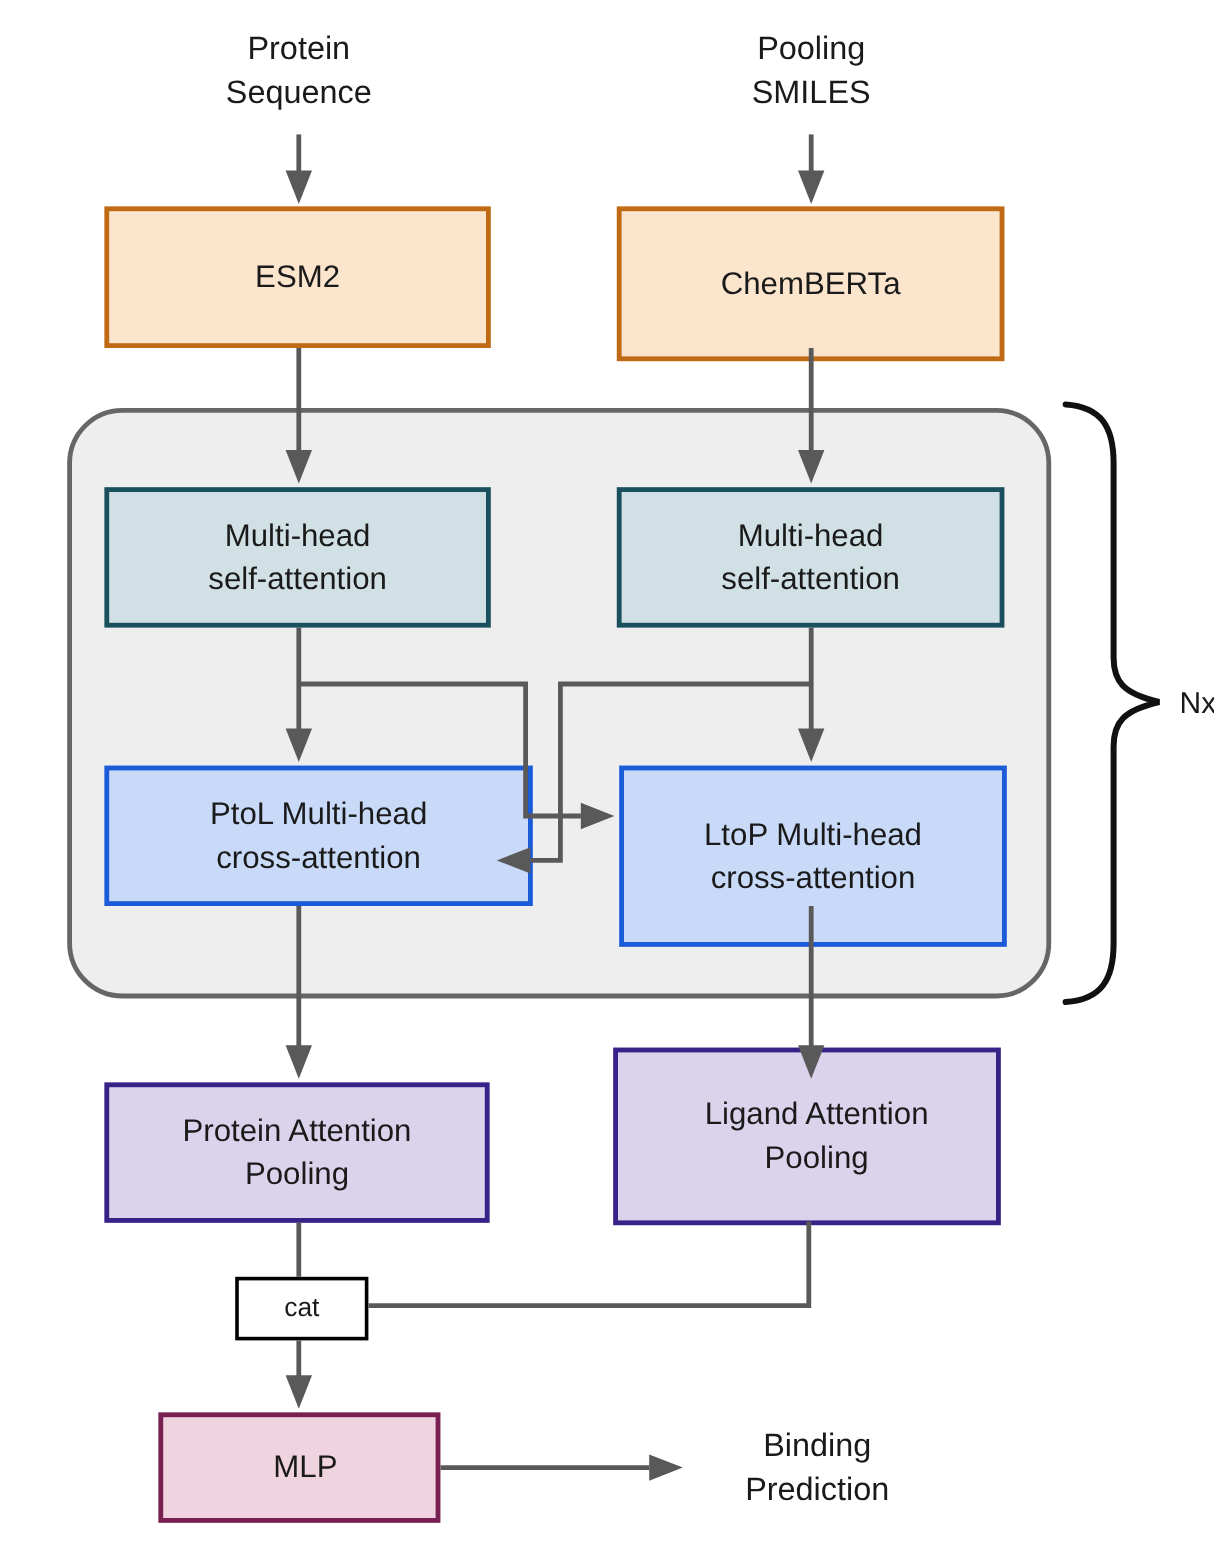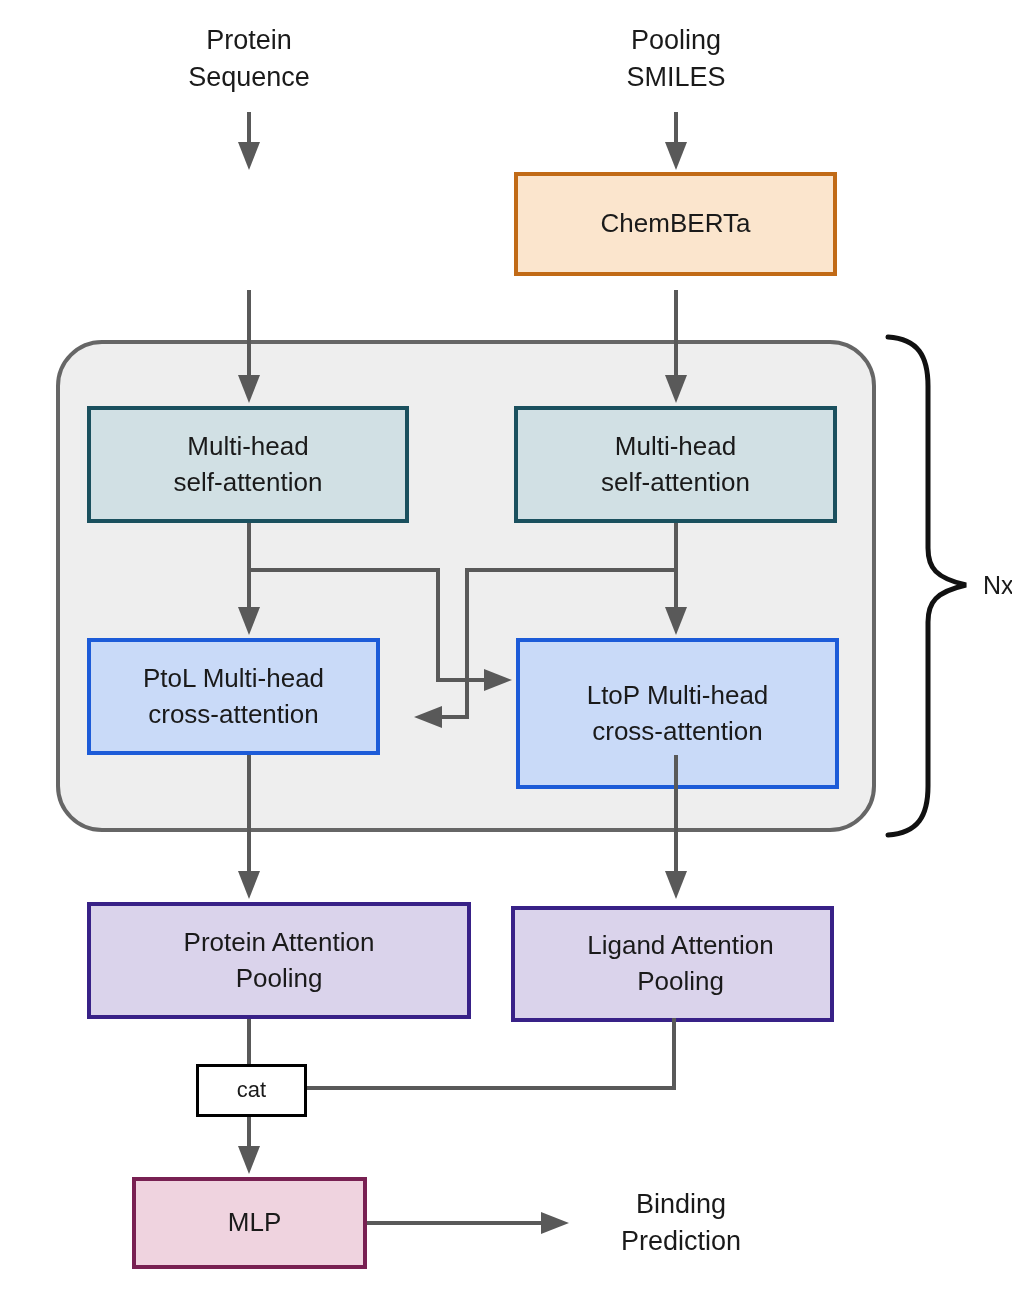--- a/index.html
+++ b/index.html
@@ -68,47 +68,50 @@
 
 <div class="canvas">
 
   <div class="label" style="left:75px; top:22px; width:300px;">Protein
 Sequence</div>
   <div class="label" style="left:502px; top:22px; width:300px;">Pooling
 SMILES</div>
 
   <div class="block-container"></div>
 
-  <div class="box encoder" style="left:490px; top:172px; width:323px; height:104px;">
+  <div class="box encoder" style="left:63px; top:172px; width:322px; height:118px;">
+    <span>ESM2</span>
+  </div>
+  <div class="box encoder" style="left:490px; top:172px; width:323px; height:129px;">
     <span>ChemBERTa</span>
   </div>
 
   <div class="box selfattn" style="left:63px; top:406px; width:322px; height:117px;">
     <span>Multi-head
 self-attention</span>
   </div>
   <div class="box selfattn" style="left:490px; top:406px; width:323px; height:117px;">
     <span>Multi-head
 self-attention</span>
   </div>
 
-  <div class="box crossattn" style="left:63px; top:638px; width:293px; height:117px;justify-content:center;">
+  <div class="box crossattn" style="left:63px; top:638px; width:357px; height:117px;justify-content:center;">
     <span>PtoL Multi-head
 cross-attention</span>
   </div>
   <div class="box crossattn" style="left:492px; top:638px; width:323px; height:151px;text-align:center;">
     <span>LtoP Multi-head
 cross-attention</span>
   </div>
 
-  <div class="box pooling" style="left:63px; top:902px; width:384px; height:117px;">
+  <div class="box pooling" style="left:63px; top:902px; width:321px; height:117px;">
     <span>Protein Attention
 Pooling</span>
   </div>
-  <div class="box pooling" style="left:487px; top:906px; width:323px; height:116px;padding-left:16px;">
+  <div class="box pooling" style="left:487px; top:873px; width:323px; height:148px;padding-left:16px;">
     <span>Ligand Attention
 Pooling</span>
   </div>
 
   <div class="box catbox" style="left:172px; top:1064px; width:111px; height:53px;">
     <span>cat</span>
   </div>
 
   <div class="box mlp" style="left:108px; top:1177px; width:235px; height:92px;">
     <span>MLP</span>

